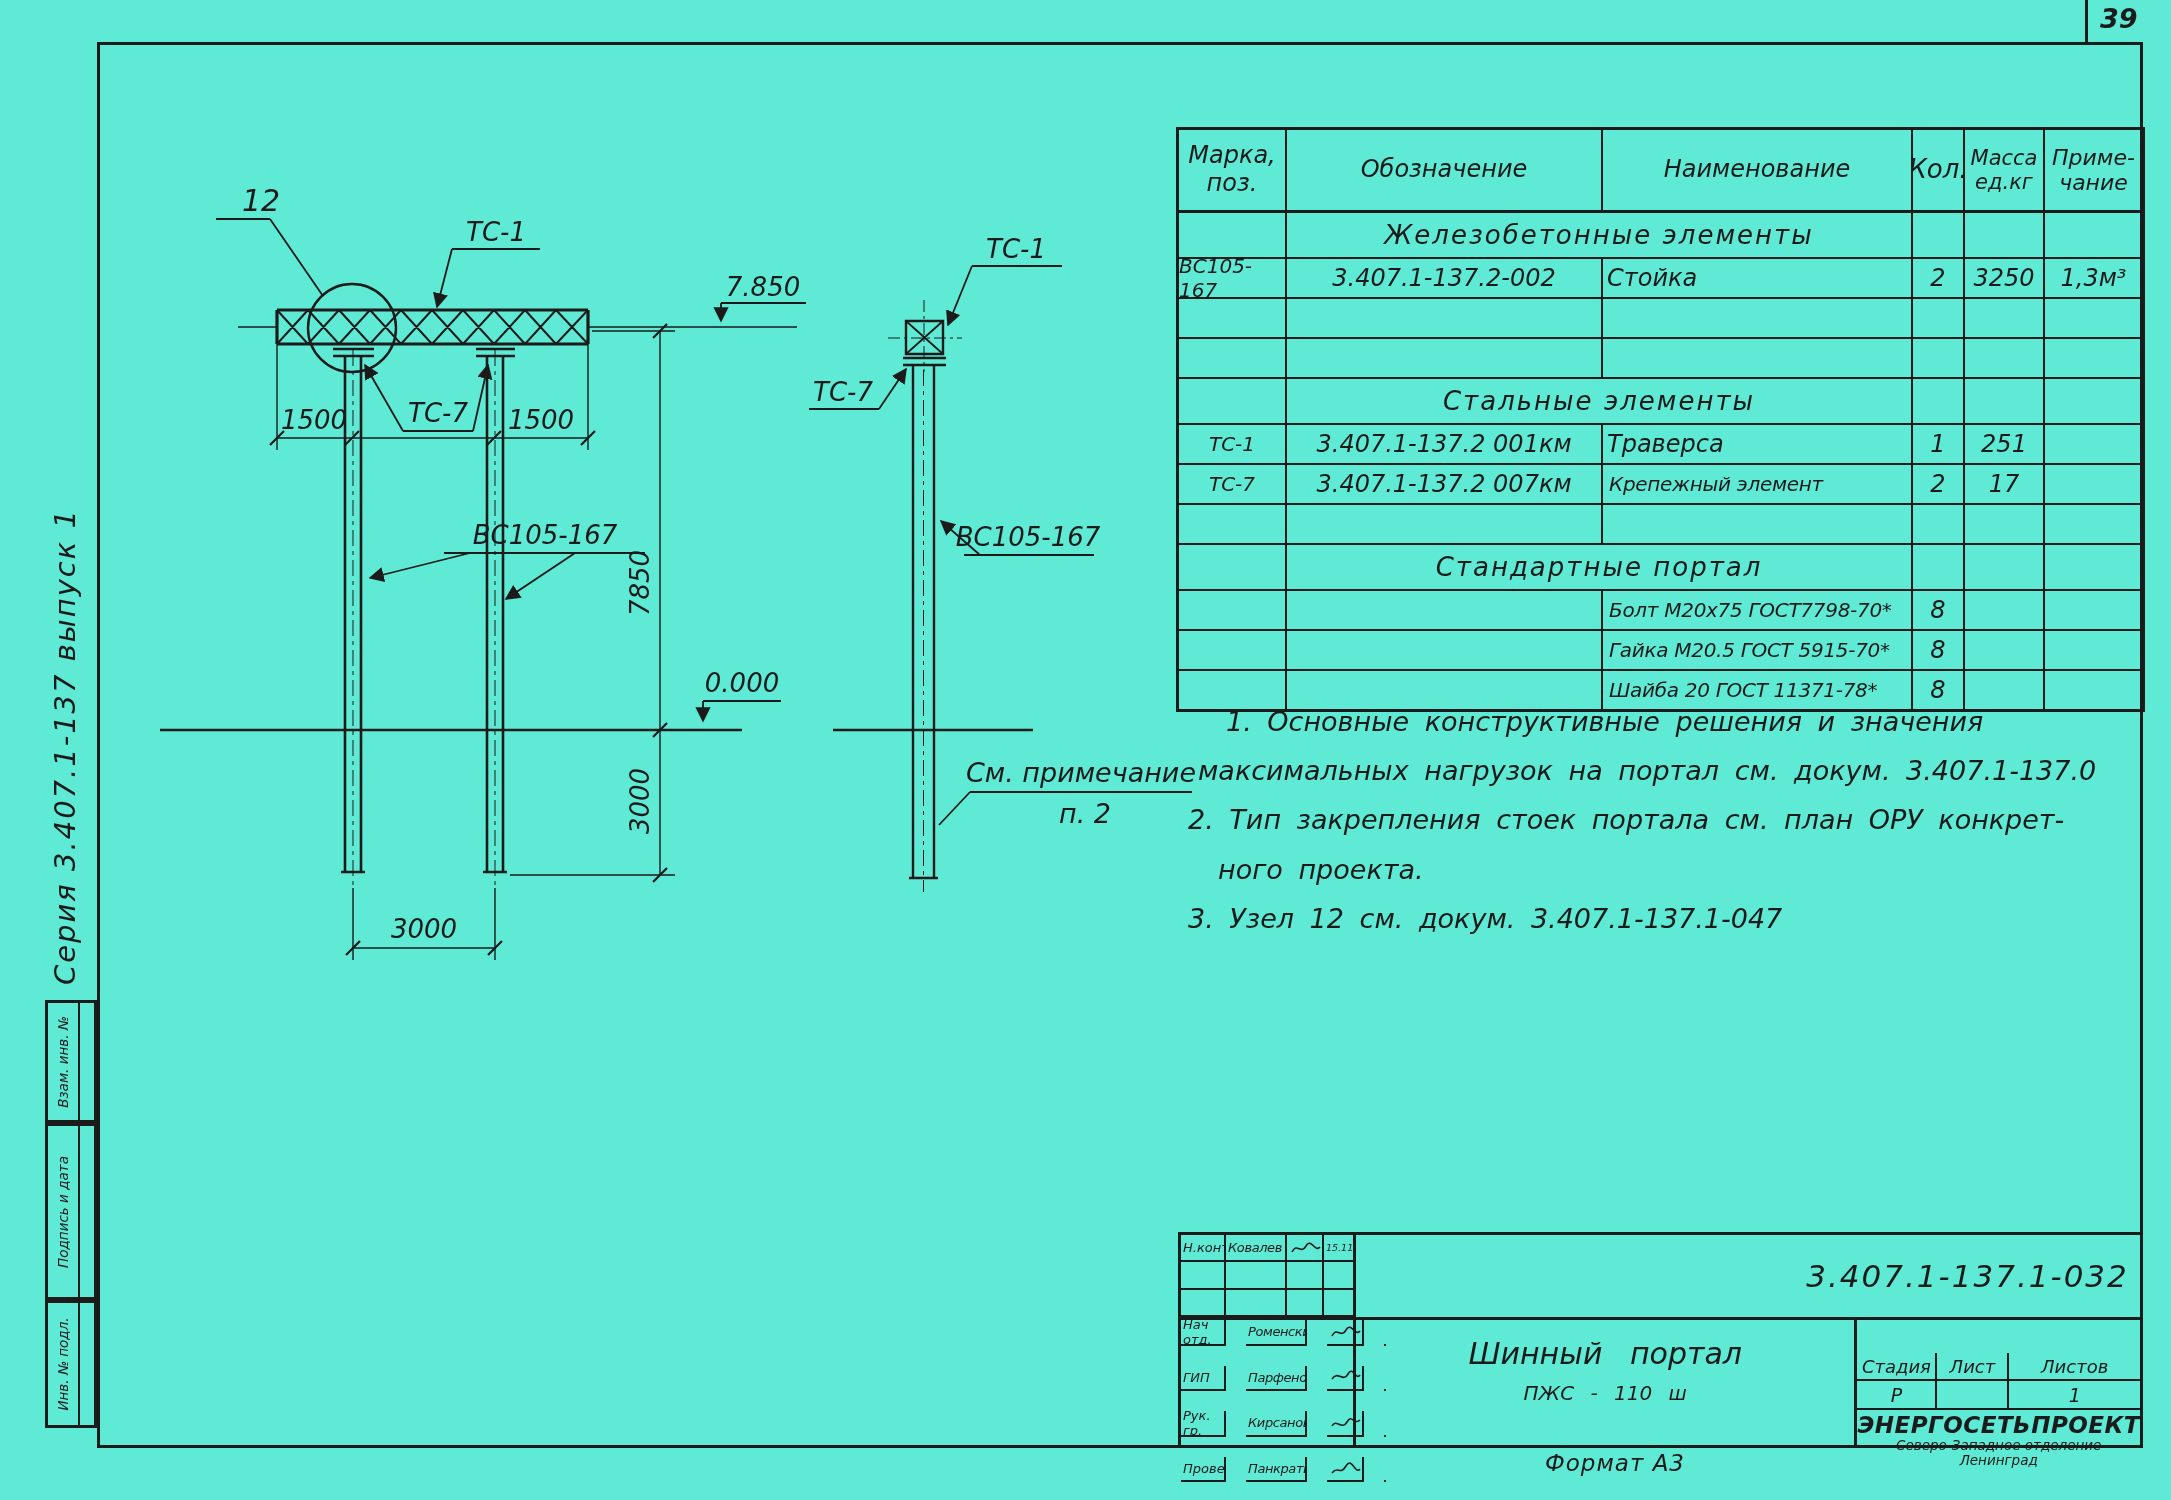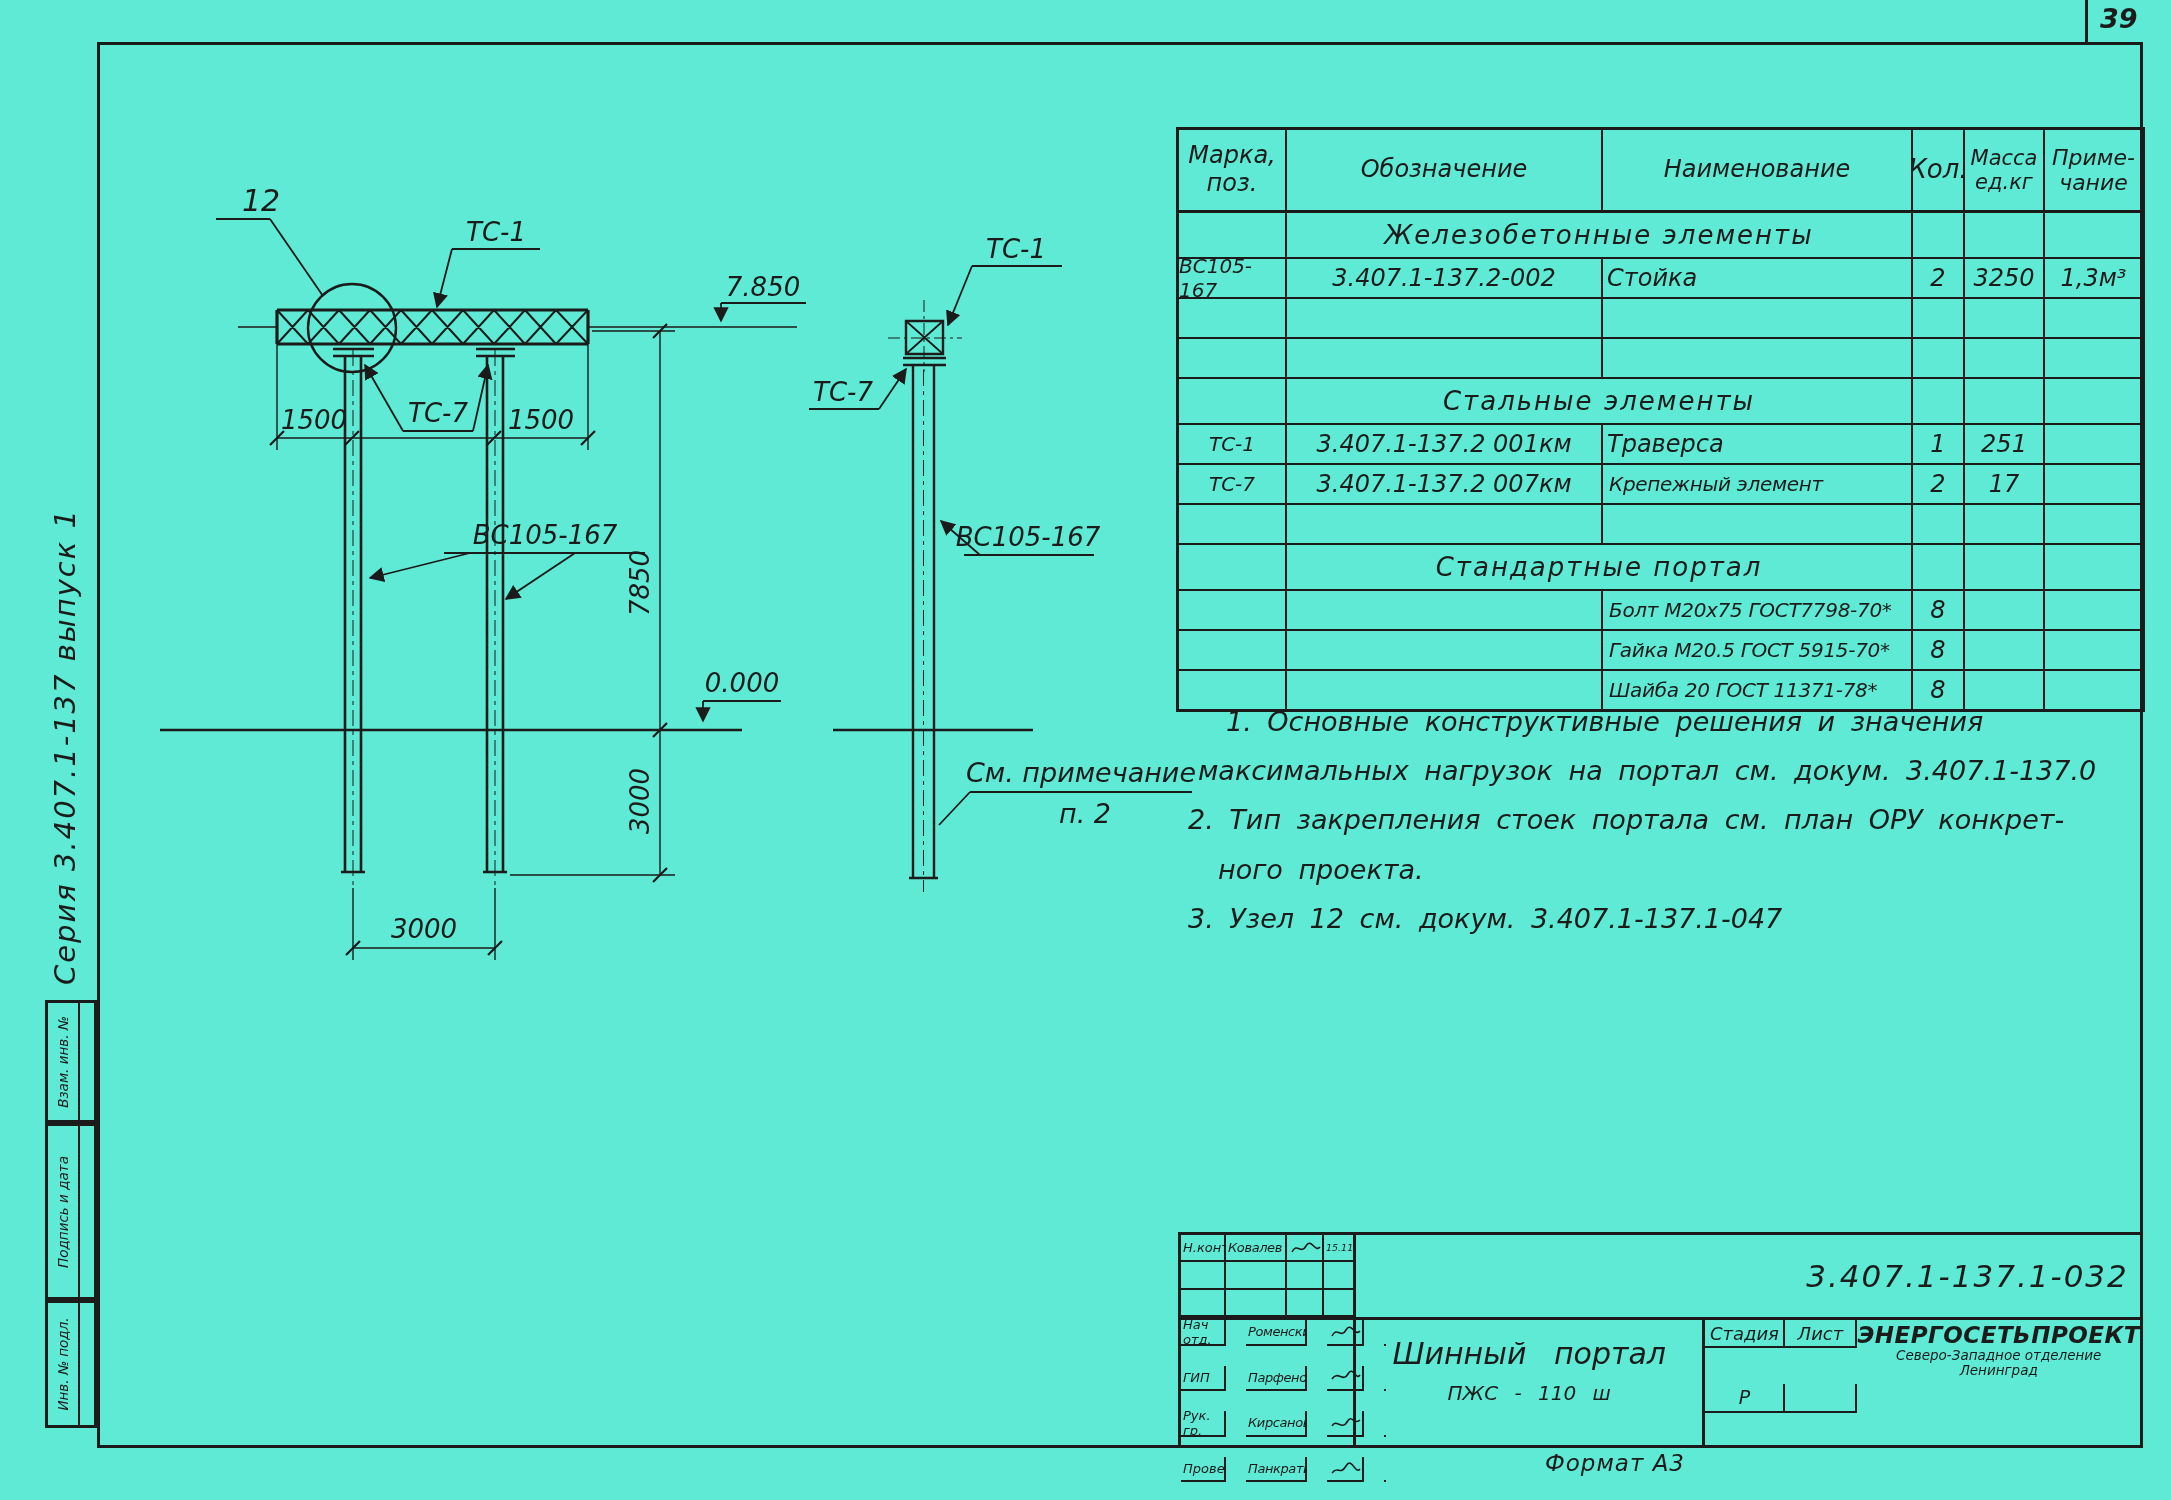--- a/index.html
+++ b/index.html
@@ -49,21 +49,21 @@
   .appr>div:nth-child(4n){border-right:none;}
   .appr.u{grid-auto-rows:27.3px;}
   .appr.l{grid-auto-rows:25.6px;gap:20px;}
   .appr .role{font-size:13px;} .appr .nm{font-size:13px;letter-spacing:-0.4px;} .appr .dt{font-size:9.5px;}
   .doccell{flex:1;position:relative;}
   .docnum{position:absolute;left:78%;top:50%;transform:translate(-50%,-50%);
     font-size:31px;white-space:nowrap;letter-spacing:2px;}
   .titlecell{width:520px;border-right:3px solid var(--ink);text-align:center;}
   .titlecell .t1{font-size:30px;word-spacing:18px;margin-top:16px;}
   .titlecell .t2{font-size:20px;word-spacing:10px;margin-top:10px;}
-  .rightcol{flex:1;display:flex;flex-direction:row;}
+  .rightcol{flex:1;display:flex;flex-direction:column;margin-top:33px;}
   .stadia{display:grid;grid-template-columns:80px 72px 1fr;}
   .stadia>div{border-right:2px solid var(--ink);border-bottom:2px solid var(--ink);
     display:flex;align-items:center;justify-content:center;overflow:hidden;}
   .stadia>div:nth-child(3n){border-right:none;}
   .stadia .h{height:26px;font-size:18px;}
   .stadia .v{height:27px;font-size:19px;}
   .orgcell{flex:1;text-align:center;line-height:1.1;padding-top:3px;}
   .org1{font-size:23px;letter-spacing:0.5px;font-weight:bold;}
   .org2{font-size:13.5px;} .org3{font-size:13.5px;}
   .format{position:absolute;left:1545px;top:1450px;font-size:23px;letter-spacing:1px;}

